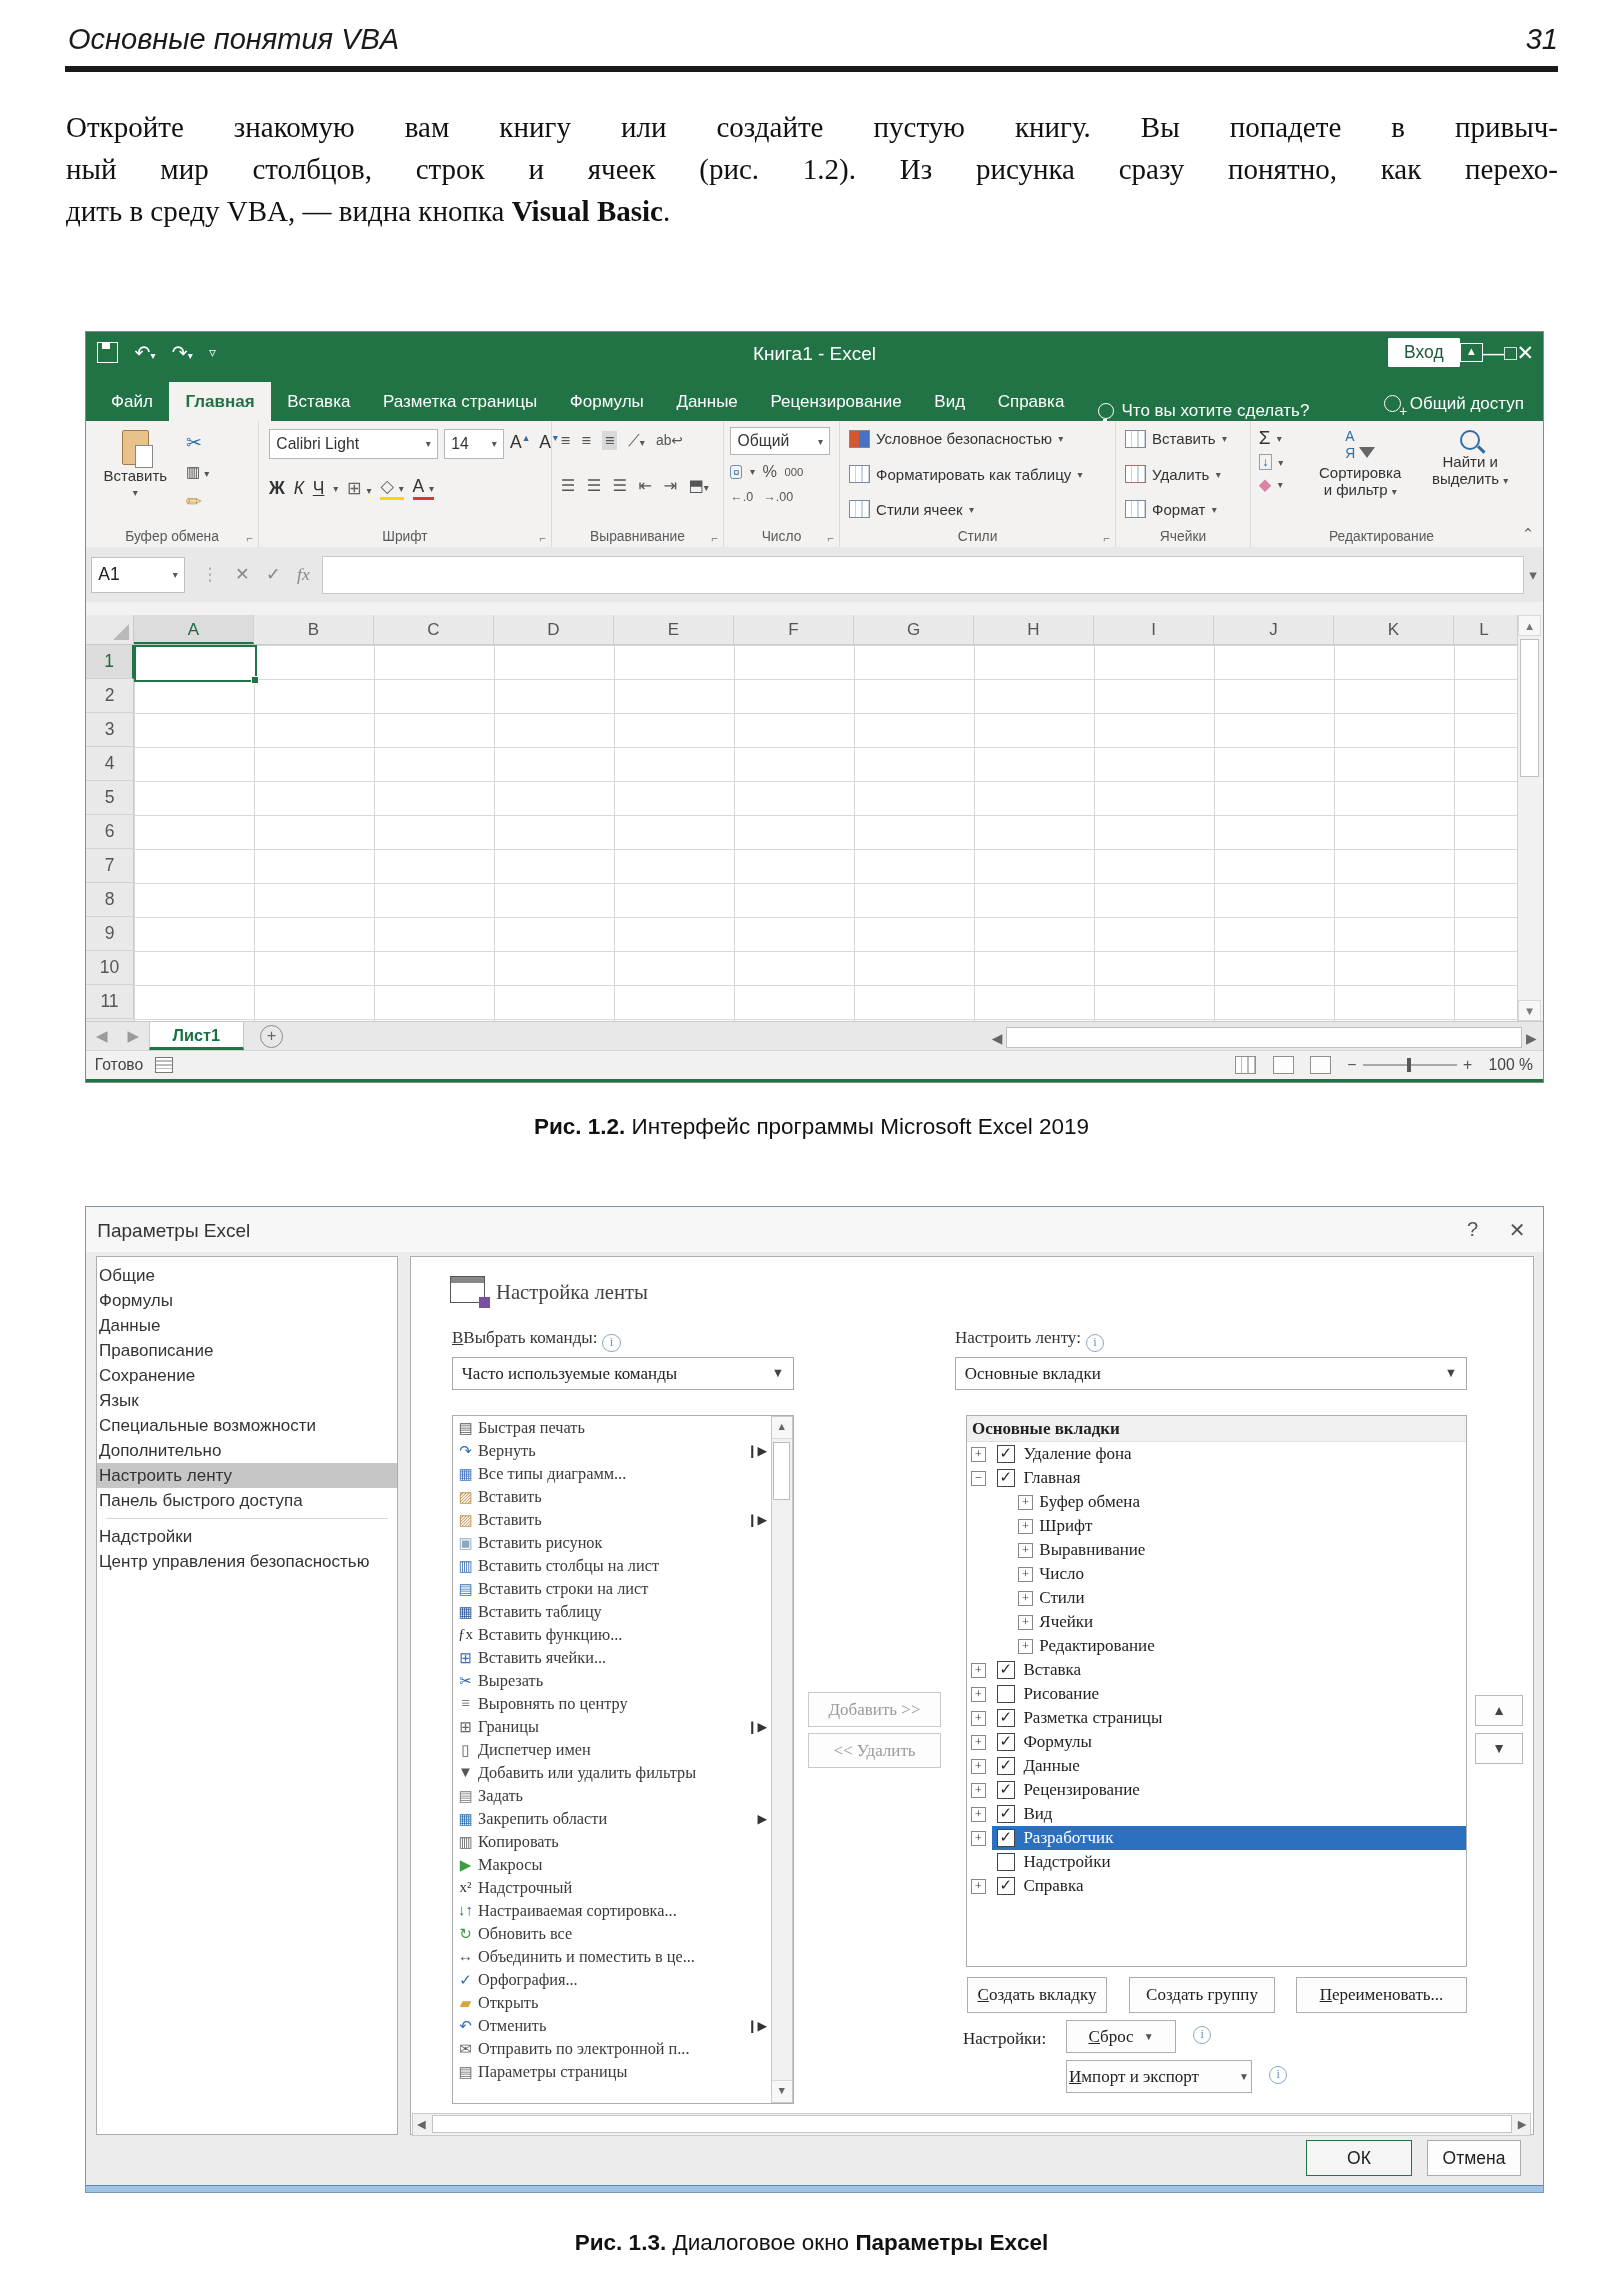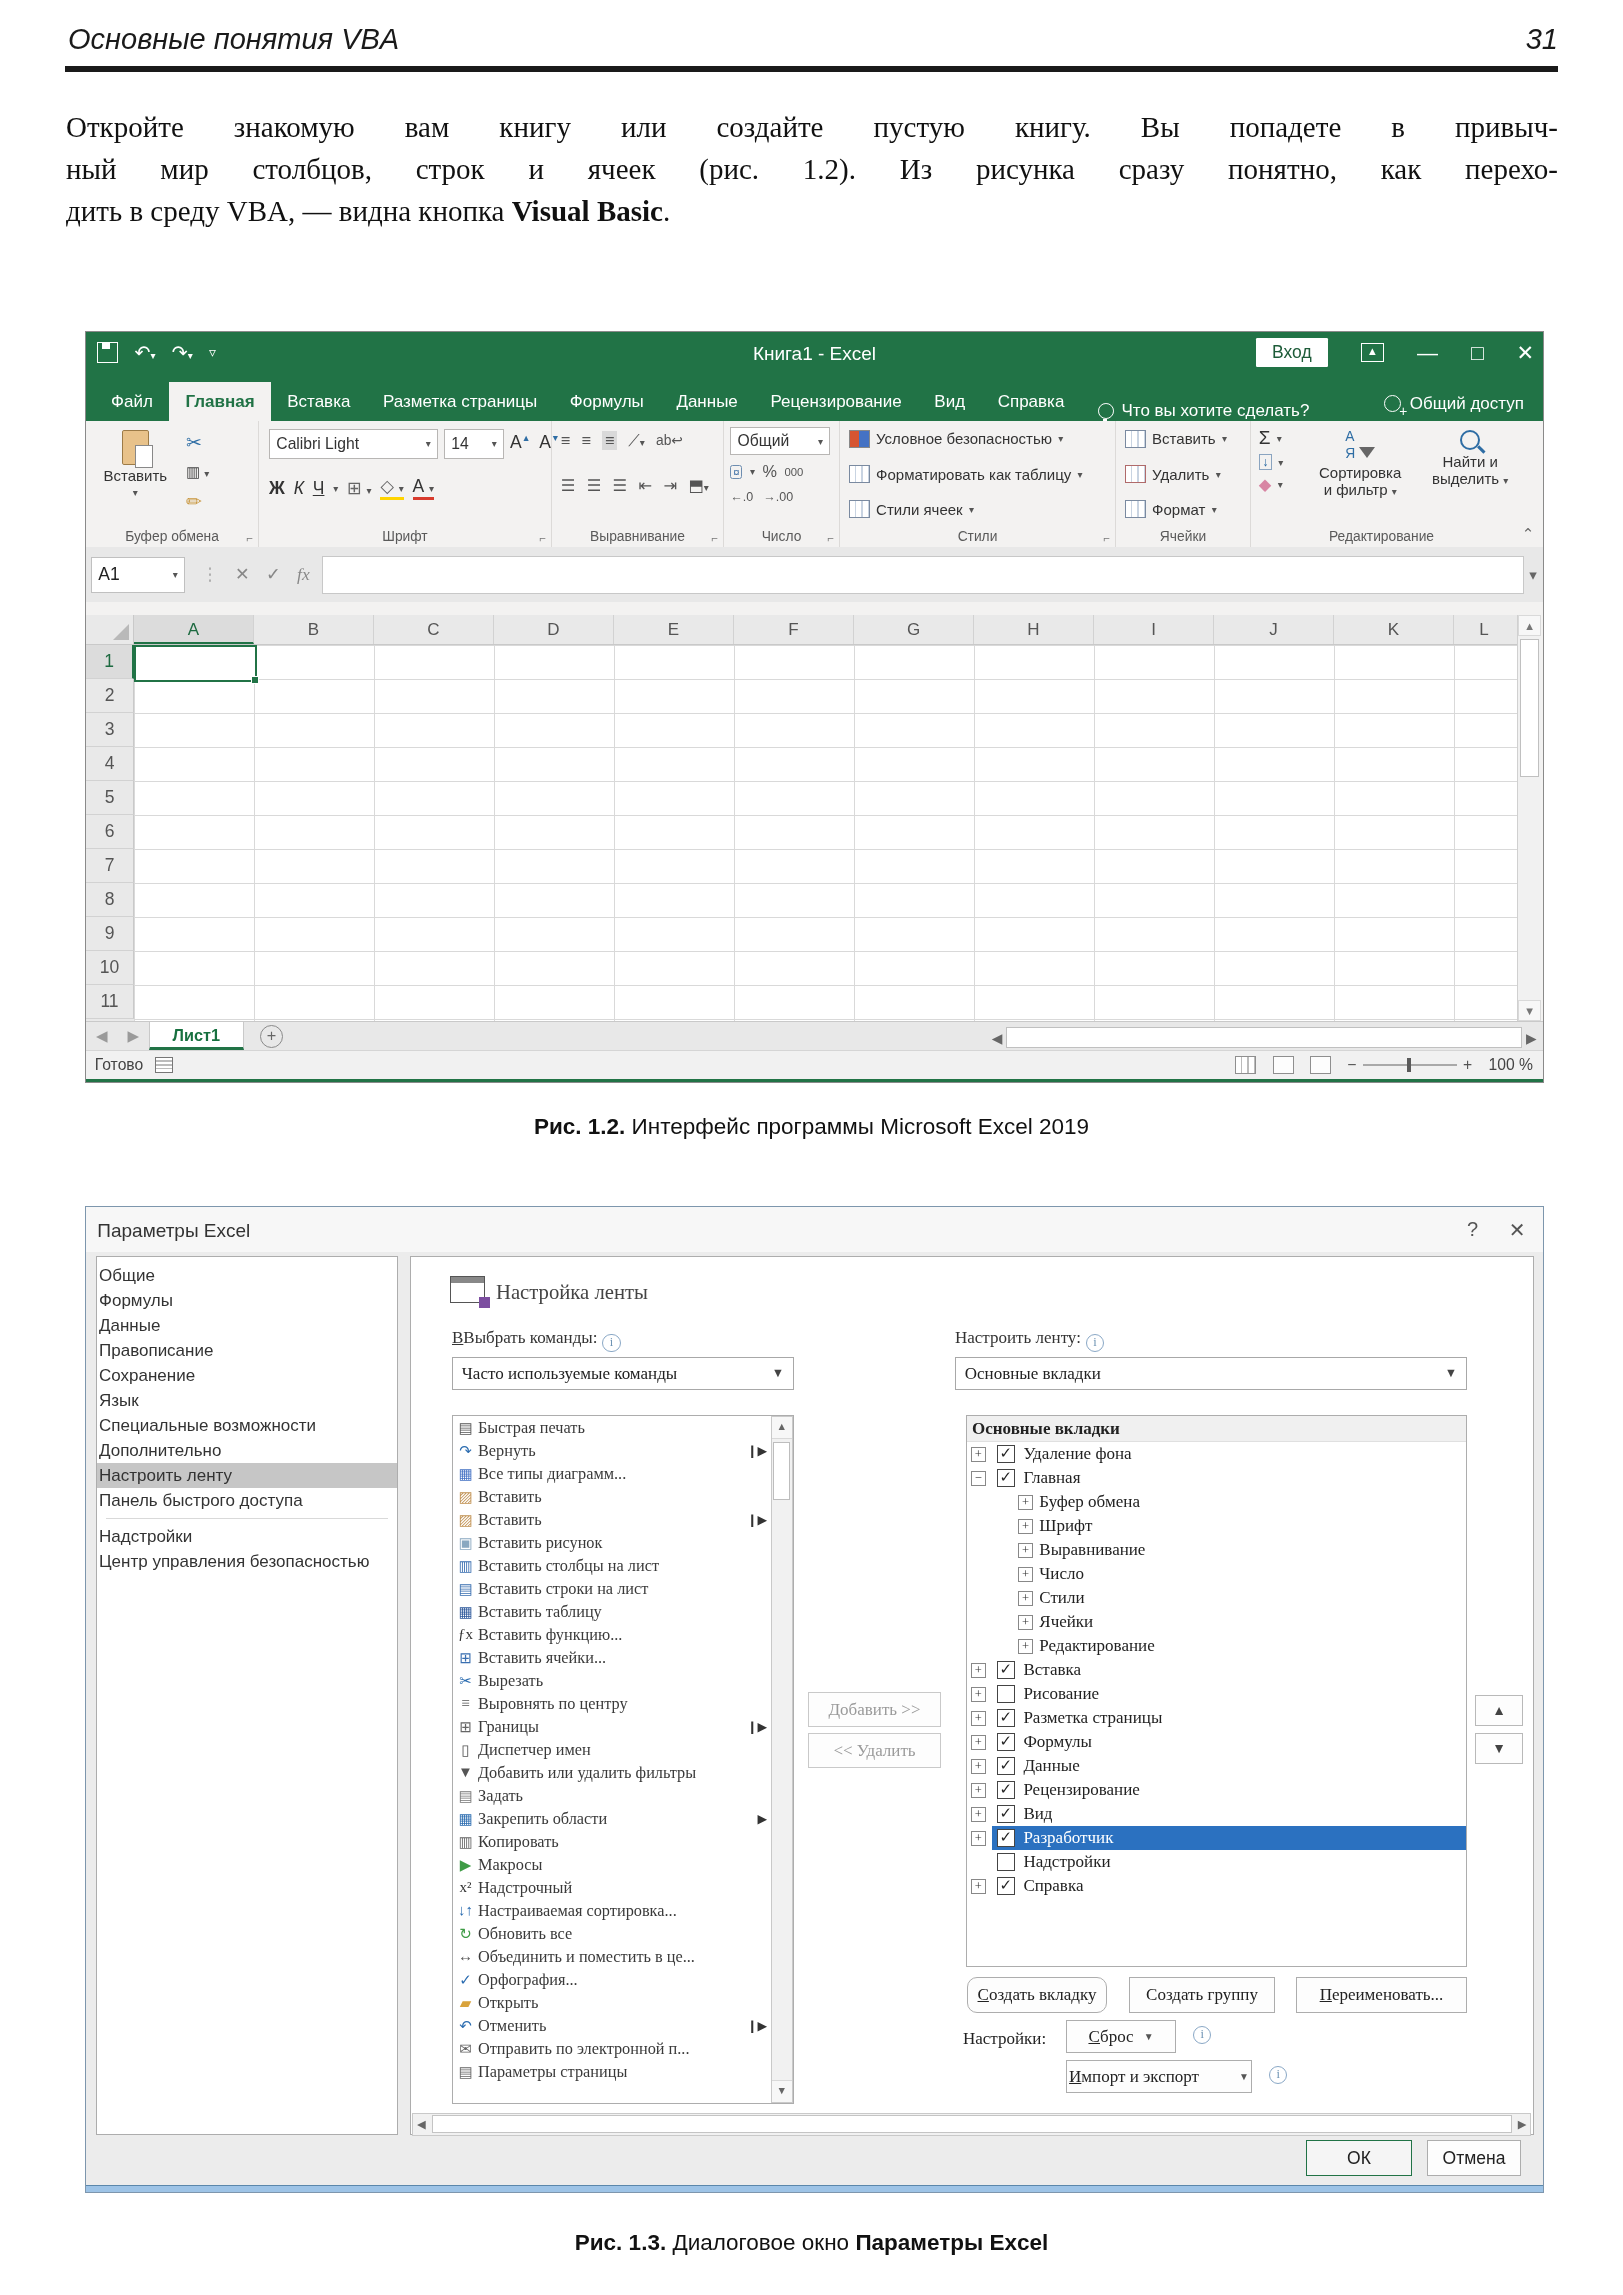--- a/index.html
+++ b/index.html
@@ -16,21 +16,21 @@
   .caption{width:100%;text-align:center;font-size:22.5px;color:#111;}
   .caption b{font-weight:bold;}
 
   
   .xl{left:85px;top:331px;width:1457px;height:750px;border:1.3px solid #8a8a8a;background:#f3f2f1;overflow:hidden;}
   .xl-title{left:0;top:0;width:100%;height:44px;background:#217346;color:#fff;}
   .xl-title .ttxt{position:absolute;left:0;top:11.3px;width:100%;text-align:center;font-size:19px;color:#ffffff;}
   .qat{position:absolute;left:11.3px;top:8.8px;display:flex;gap:16.3px;align-items:center;color:#fff;font-size:19px;}
   .floppy{display:inline-block;width:19px;height:19px;border:1.9px solid #fff;position:relative;}
   .floppy::after{content:"";position:absolute;left:3.8px;top:0;width:7.5px;height:6.3px;background:#fff;}
-  .winbtns{position:absolute;right:8.8px;top:6.3px;display:flex;gap:33px;align-items:center;color:#fff;font-size:21px;}
+  .winbtns{position:absolute;right:8.8px;top:6.3px;display:flex;align-items:center;color:#fff;font-size:21px;}
   .signin{background:#fff;color:#1e5c39;font-size:17.5px;padding:3.8px 16.3px;border-radius:1.3px;}
   .ribbtn{display:inline-block;width:21px;height:17.5px;border:1.9px solid #fff;text-align:center;font-size:11.3px;line-height:15px;}
   .xl-tabs{left:0;top:44px;width:100%;height:45px;background:#217346;display:flex;align-items:flex-end;padding-left:8.8px;box-sizing:border-box;}
   .rtab{color:#fff;font-size:17px;padding:10px 16.3px 8.8px 16.3px;}
   .rtab.active{background:#f3f2f1;color:#217346;font-weight:bold;}
   .tellme{display:flex;align-items:center;gap:7.5px;color:#fff;font-size:17px;margin-left:17.5px;}
   .bulb{display:inline-block;width:13.8px;height:13.8px;border:1.9px solid #fff;border-radius:50%;position:relative;}
   .bulb::after{content:"";position:absolute;left:3.8px;bottom:-5px;width:3.8px;height:3.8px;background:#fff;}
   .share{position:absolute;right:19px;bottom:7.5px;display:flex;align-items:center;gap:9px;color:#fff;font-size:17px;}
   .person{display:inline-block;width:15px;height:15px;border:1.9px solid #fff;border-radius:50%;position:relative;}
@@ -709,21 +709,21 @@
             <span class="exp">+</span>
             <span class="cbx">✓</span>
             <span class="tlabel">Справка</span>
           </div>
         </div>
     </div>
 
     <div class="updown" style="left:1064px;top:438px;">▲</div>
     <div class="updown" style="left:1064px;top:476px;">▼</div>
 
-    <div class="tabbtn" style="left:556px;width:140px;border-radius:10px;"><u>С</u><span id="newtablbl">оздать вкладку</span></div>
+    <div class="tabbtn" style="left:556px;width:140px;"><u>С</u><span id="newtablbl">оздать вкладку</span></div>
     <div class="tabbtn" style="left:718px;width:146px;"><span id="newgrouplbl">Создать группу</span></div>
     <div class="tabbtn" style="left:885px;width:171px;"><u>П</u><span id="renamelbl">ереименовать...</span></div>
 
     <div class="setrow" style="left:552px;top:772px;">Настройки:</div>
     <div class="setbtn" style="left:655px;top:763px;width:110px;">
       <span><u>С</u><span id="resetlbl">брос</span></span>
         <span class="caret">▼</span>
     </div>
     <span class="info" style="position:absolute;left:777px;top:769px;">i</span>
     <div class="setbtn" style="left:655px;top:803px;width:186px;gap:40px;">

